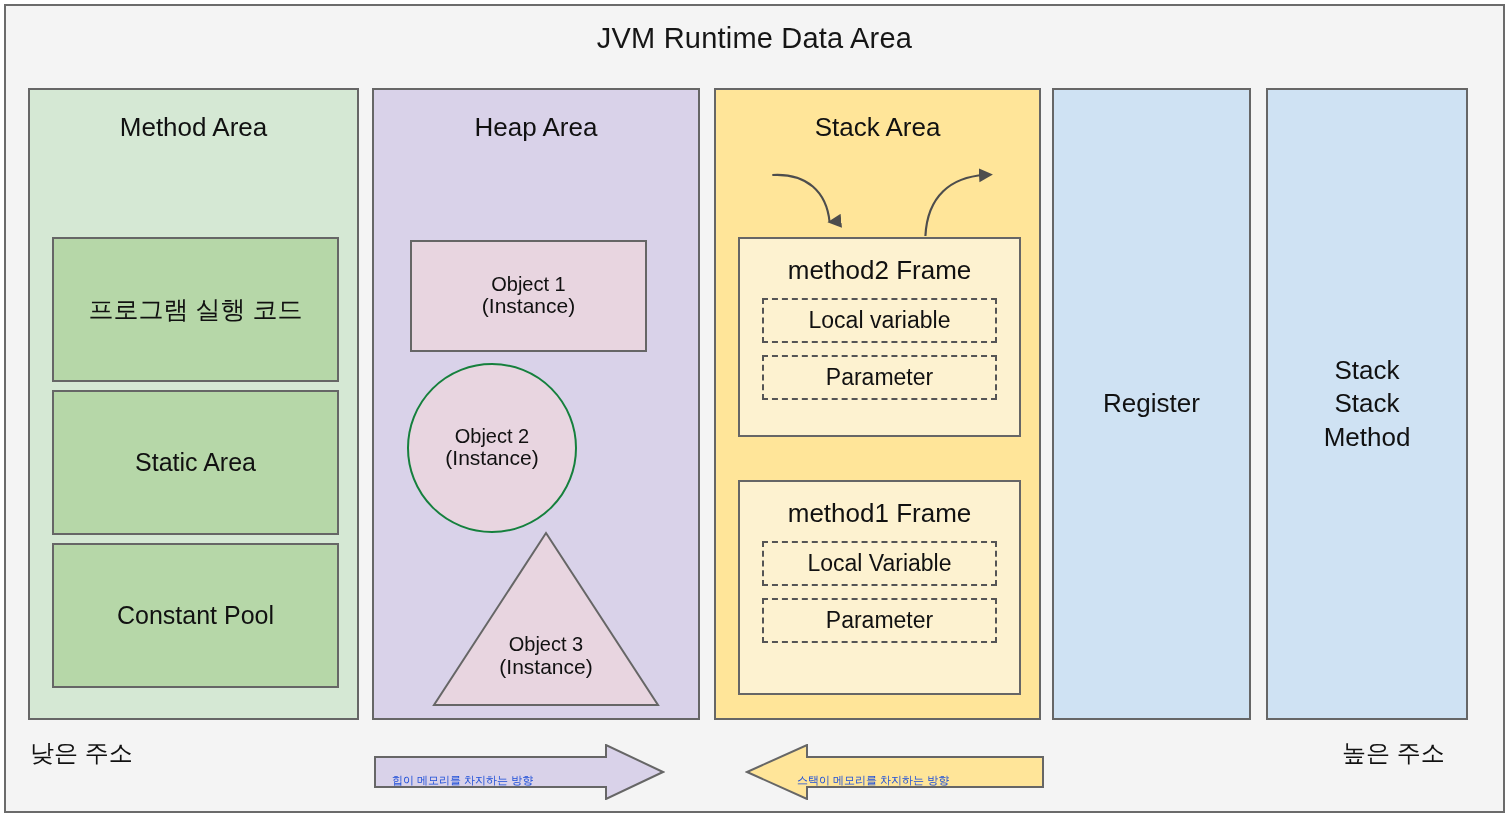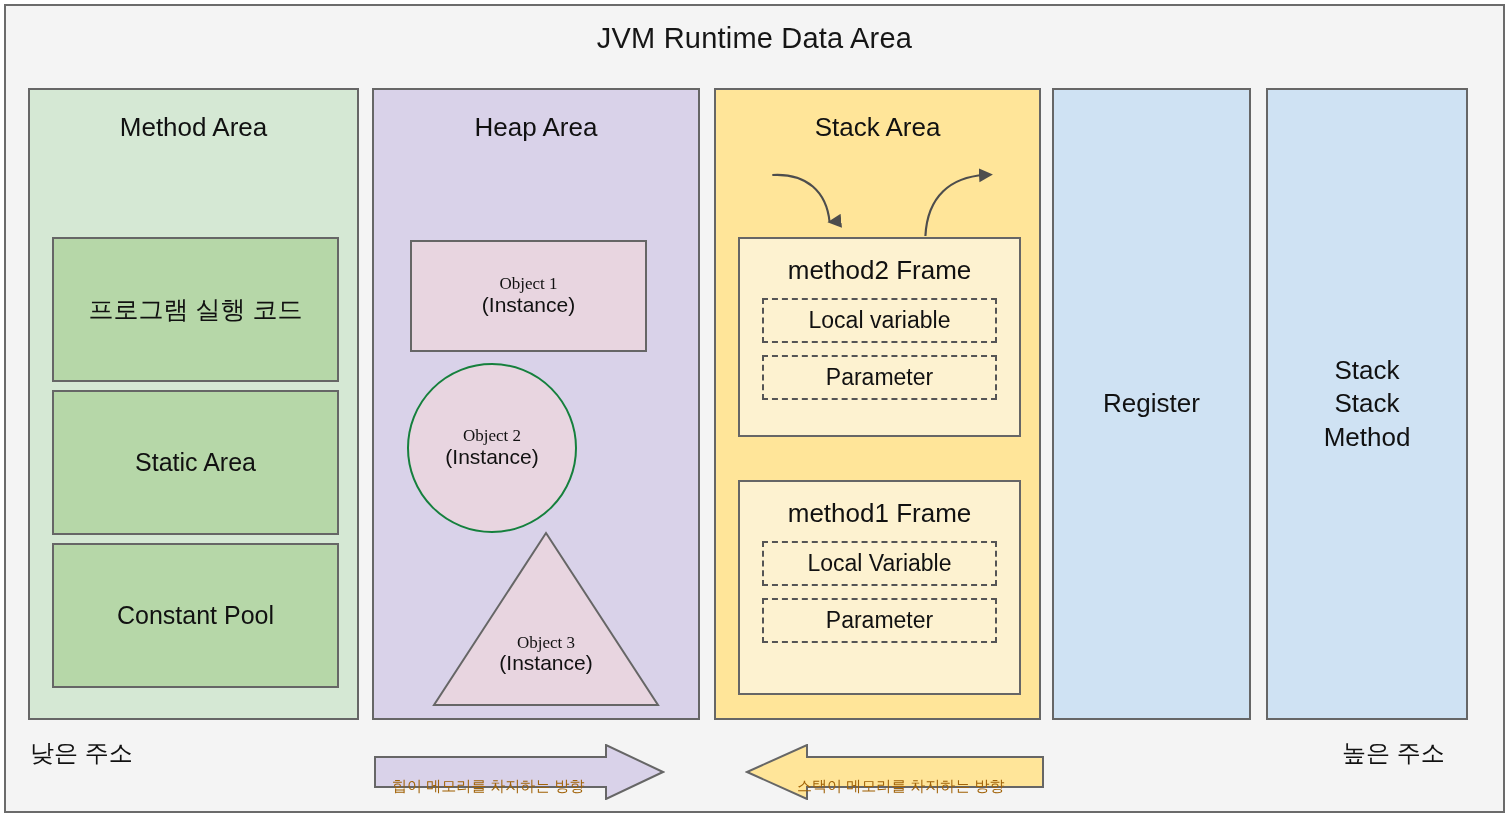--- a/index.html
+++ b/index.html
@@ -96,21 +96,21 @@
   #method-box-0 { top: 147px; }
   #method-box-1 { top: 300px; }
   #method-box-2 { top: 453px; }
 
   
   .heap-obj-text {
     text-align: center;
     color: #111111;
     line-height: 1.08;
   }
-  .heap-obj-text .name { font-size: 17px; display: block; font-family: Liberation Serif, serif; }
+  .heap-obj-text .name { font-size: 20px; display: block; }
   .heap-obj-text .sub  { font-size: 21px; display: block; }
 
   #heap-rect {
     position: absolute;
     box-sizing: border-box;
     left: 36px;
     top: 150px;
     width: 237px;
     height: 112px;
     background: #e8d5e0;
@@ -202,26 +202,26 @@
   #addr-high { left: 1342px; top: 737px; }
 
   
   .banner {
     position: absolute;
     height: 56px;
   }
   .banner svg { display: block; }
   .banner .banner-text {
     position: absolute;
-    top: 14px;
+    top: 8px;
     height: 56px;
     display: flex;
     align-items: center;
-    font-size: 15px;
-    color: #a16207;
+    font-size: 11px;
+    color: #1d4ed8;
     white-space: nowrap;
   }
   #banner-heap  { left: 374px; top: 744px; width: 291px; }
   #banner-heap .banner-text  { left: 18px; }
   #banner-stack { left: 745px; top: 744px; width: 299px; }
   #banner-stack .banner-text { left: 52px; }
 </style>
 </head>
 <body>
 

